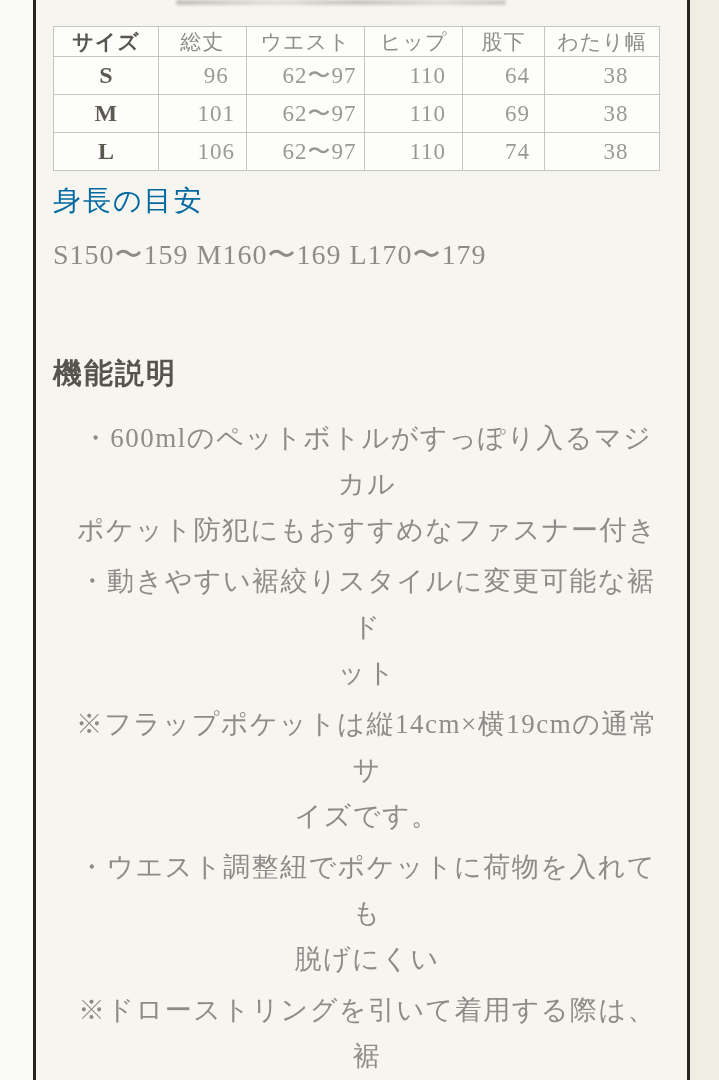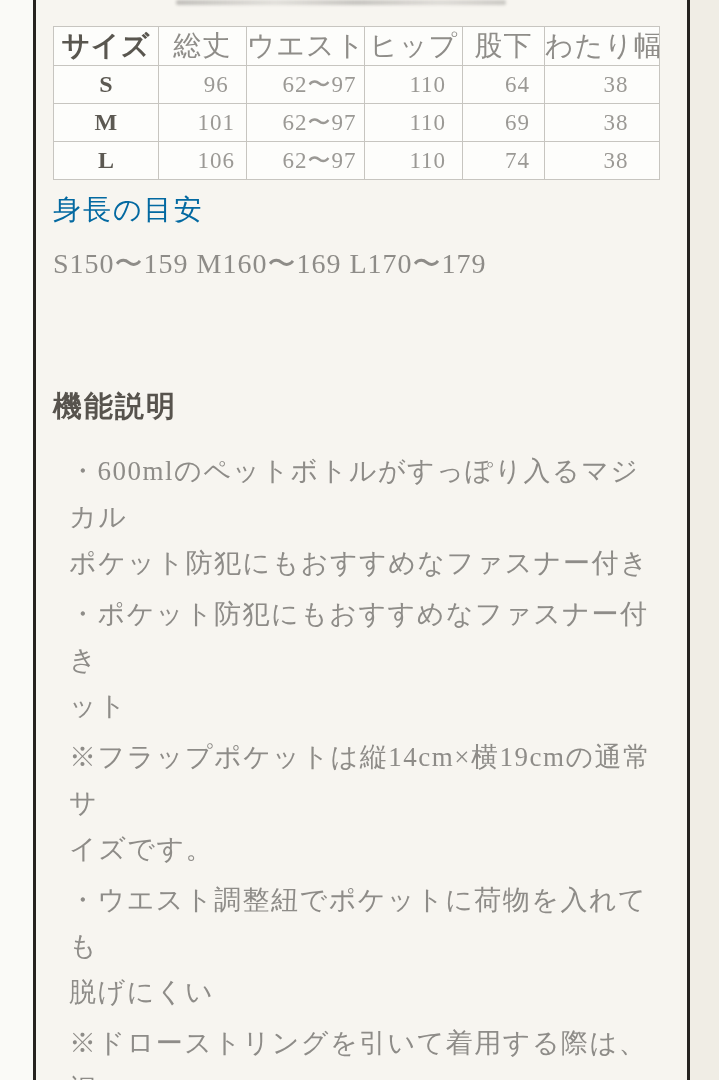--- a/index.html
+++ b/index.html
@@ -56,21 +56,21 @@
   table.size-chart th, table.size-chart td {
     border: 1px solid #c7c5c0;
     background: #fdfdfb;
     text-align: center;
     vertical-align: middle;
     overflow: hidden;
     white-space: nowrap;
   }
   table.size-chart thead th {
     height: 30px;
-    font-size: 28px;
+    font-size: 21px;
     font-weight: normal;
     color: #8f8d89;
     letter-spacing: 1px;
   }
   table.size-chart thead th.first-col {
     font-weight: bold;
     color: #59564f;
   }
   table.size-chart tbody tr { height: 38px; }
   table.size-chart tbody th {
@@ -95,31 +95,31 @@
     font-size: 28px;
     color: #8e8c88;
     letter-spacing: 1px;
     margin-top: 16px;
   }
   .features-heading {
     font-size: 29px;
     font-weight: bold;
     color: #57534d;
     letter-spacing: 2px;
-    margin-top: 104px;
+    margin-top: 80px;
     margin-bottom: 21px;
   }
   .feature-item {
     font-size: 27px;
     color: #8e8c88;
     letter-spacing: 1.5px;
     line-height: 46px;
     margin-bottom: 5px;
     white-space: pre-line;
-    text-align: left;
+    text-align: center;
     max-width: 614px;
     margin-left: 16px;
   }
 </style>
 </head>
 <body>
 
 <div class="page">
   <div class="margin-left"></div>
 
@@ -173,21 +173,21 @@
       </tbody>
     </table>
 
     <div class="height-guide-label">身長の目安</div>
     <div class="height-guide-values">S150〜159 M160〜169 L170〜179</div>
 
     <div class="features-heading">機能説明</div>
 
     <p class="feature-item">・600mlのペットボトルがすっぽり入るマジカル
 ポケット防犯にもおすすめなファスナー付き</p>
-    <p class="feature-item">・ポケット防犯にもおすすめなファスナー付き
+    <p class="feature-item">・動きやすい裾絞りスタイルに変更可能な裾ド
 ット</p>
     <p class="feature-item">※フラップポケットは縦14cm×横19cmの通常サ
 イズです。</p>
     <p class="feature-item">・ウエスト調整紐でポケットに荷物を入れても
 脱げにくい</p>
     <p class="feature-item">※ドローストリングを引いて着用する際は、裾
 を内側に折り込んで着用してください。</p>
 
   </div>
 

